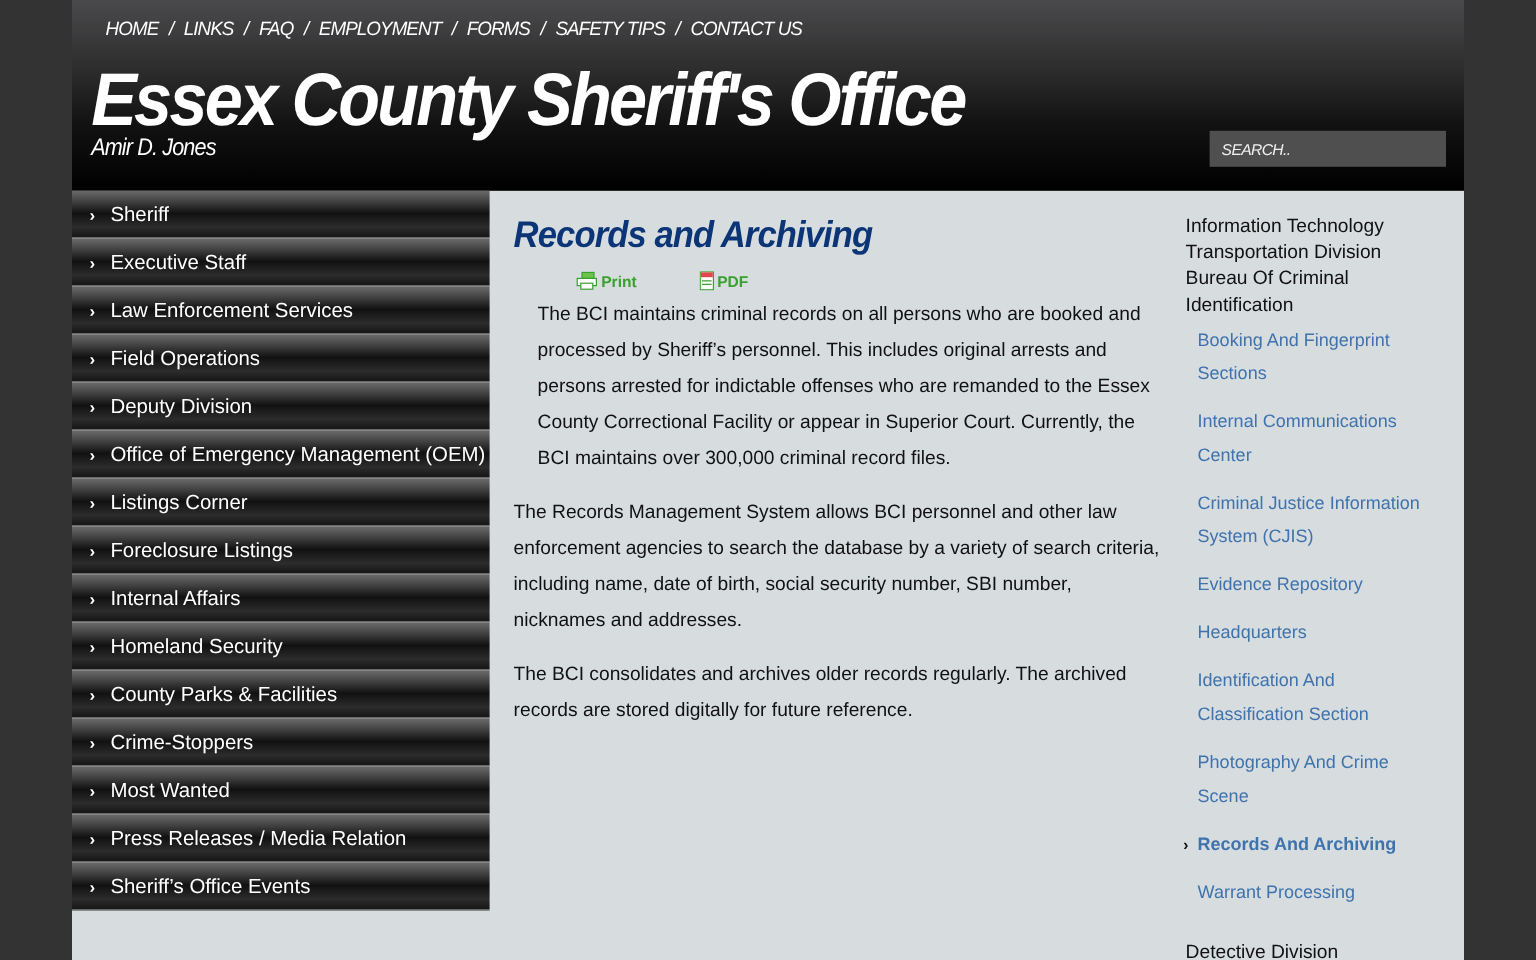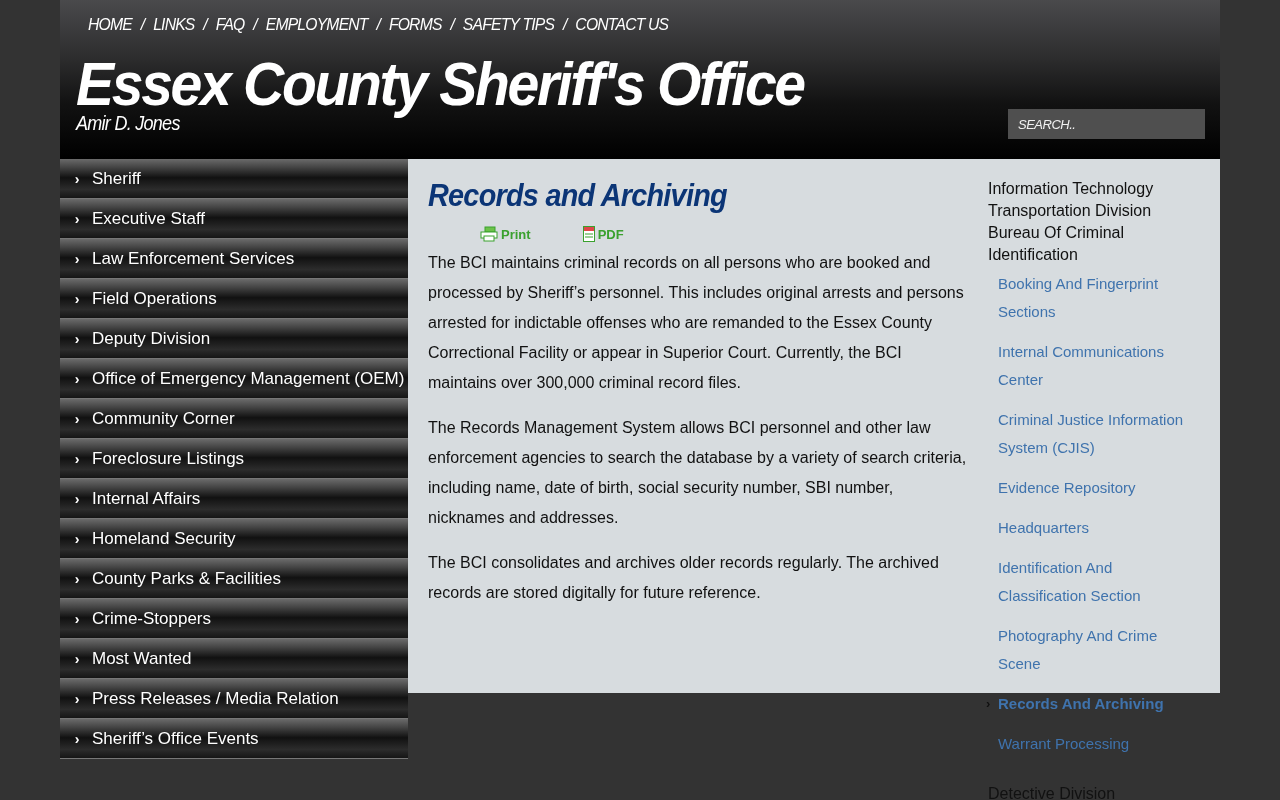--- a/index.html
+++ b/index.html
@@ -2,21 +2,21 @@
 <html><head>
 <meta charset="utf-8">
 <style>
   html, body { margin:0; padding:0; }
   body {
     width:1280px; height:800px; overflow:hidden;
     background:#333333;
     font-family:"Liberation Sans", sans-serif;
   }
   .page {
-    position:absolute; left:60px; top:0; width:1160px; height:693px;
+    position:absolute; left:60px; top:0; width:1160px; height:800px;
     background:#d7dcdf;
   }
   
   .header {
     position:absolute; left:0; top:0; width:1160px; height:159px;
     background:linear-gradient(to bottom, #4a4a4c 0%, #2e2e2f 35%, #121212 65%, #000 100%);
   }
   .topnav {
     position:absolute; left:28px; top:16px; display:flex; align-items:center;
     font-family:"Liberation Sans", sans-serif; font-style:italic;
@@ -55,21 +55,21 @@
   
   .main { position:absolute; left:368px; top:178px; width:540px; }
   .main h1 {
     margin:0; font-weight:bold; font-style:italic; color:#0b3576;
     font-size:31px; letter-spacing:-0.8px;
     transform:scaleX(0.93); transform-origin:left;
   }
   .tools { display:flex; align-items:center; gap:8px; margin:8px 0 0 8px; height:24px; }
   .tool { display:flex; align-items:center; gap:3px; color:#3aa12e; font-weight:bold; font-size:13px; cursor:pointer;padding-left:44px; }
   .main p { margin:0 0 15px 0; font-size:16px; line-height:30px; color:#111; }
-  .main p:first-of-type { margin-top:2px; }
+  .main p:first-of-type { margin-top:2px;margin-left:20px; }
   
   .rightnav { position:absolute; left:928px; top:178px; width:210px; }
   .rn-head { font-size:16px; color:#111; line-height:22px; }
   .rn-link { font-size:15px; color:#3f73ad; line-height:28px; margin:4px 0 12px 10px; cursor:pointer; position:relative; }
   .rn-link.active { font-weight:bold; }
   .rn-link .act-chev { position:absolute; left:-12px; top:0; color:#111; font-weight:bold; font-size:13px; }
   .rn-gap { height:13px; }
 </style>
 </head>
 <body>
@@ -117,21 +117,21 @@
     <div class="item">
         <span class="chev">›</span>
         <span>Deputy Division</span>
       </div>
     <div class="item">
         <span class="chev">›</span>
         <span>Office of Emergency Management (OEM)</span>
       </div>
     <div class="item">
         <span class="chev">›</span>
-        <span>Community Corner</span>
+        <span>Listings Corner</span>
       </div>
     <div class="item">
         <span class="chev">›</span>
         <span>Foreclosure Listings</span>
       </div>
     <div class="item">
         <span class="chev">›</span>
         <span>Internal Affairs</span>
       </div>
     <div class="item">

